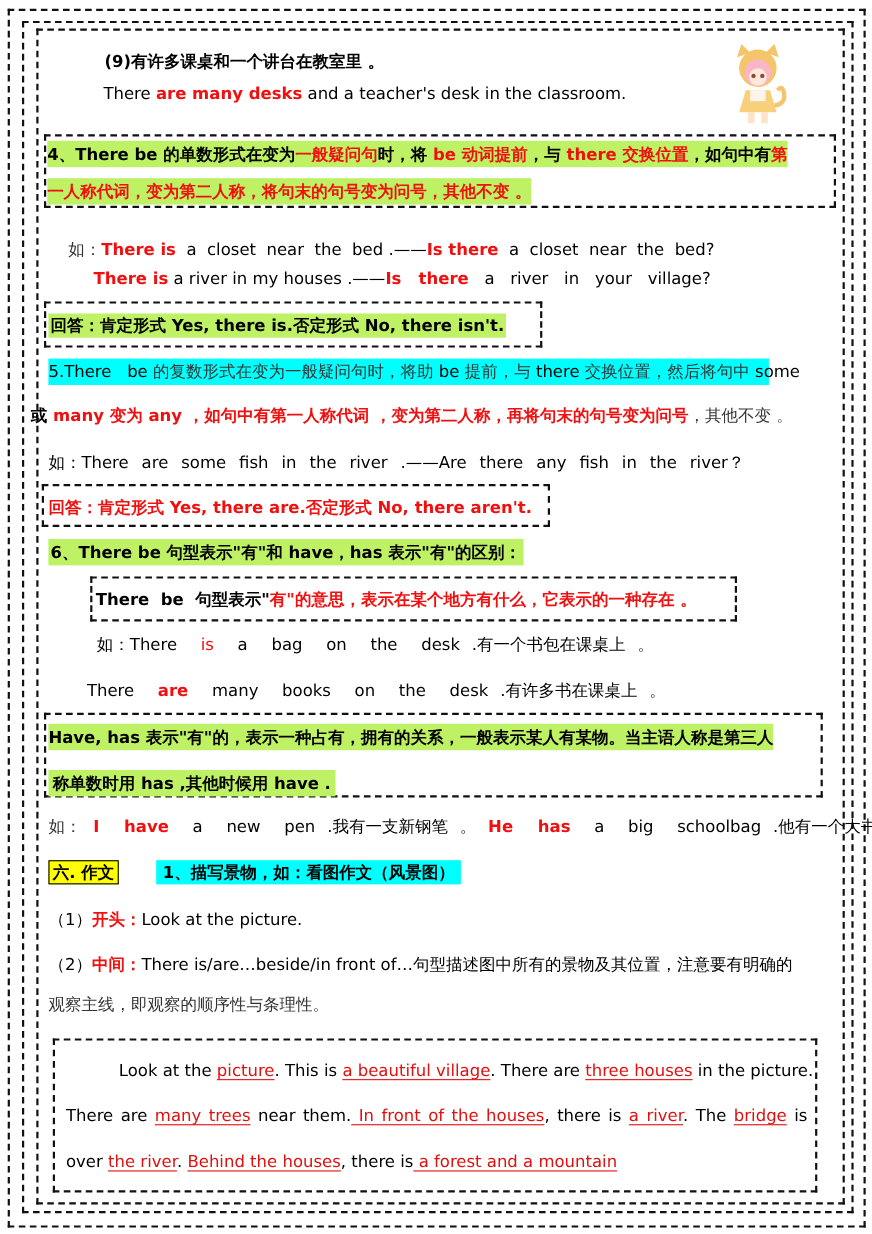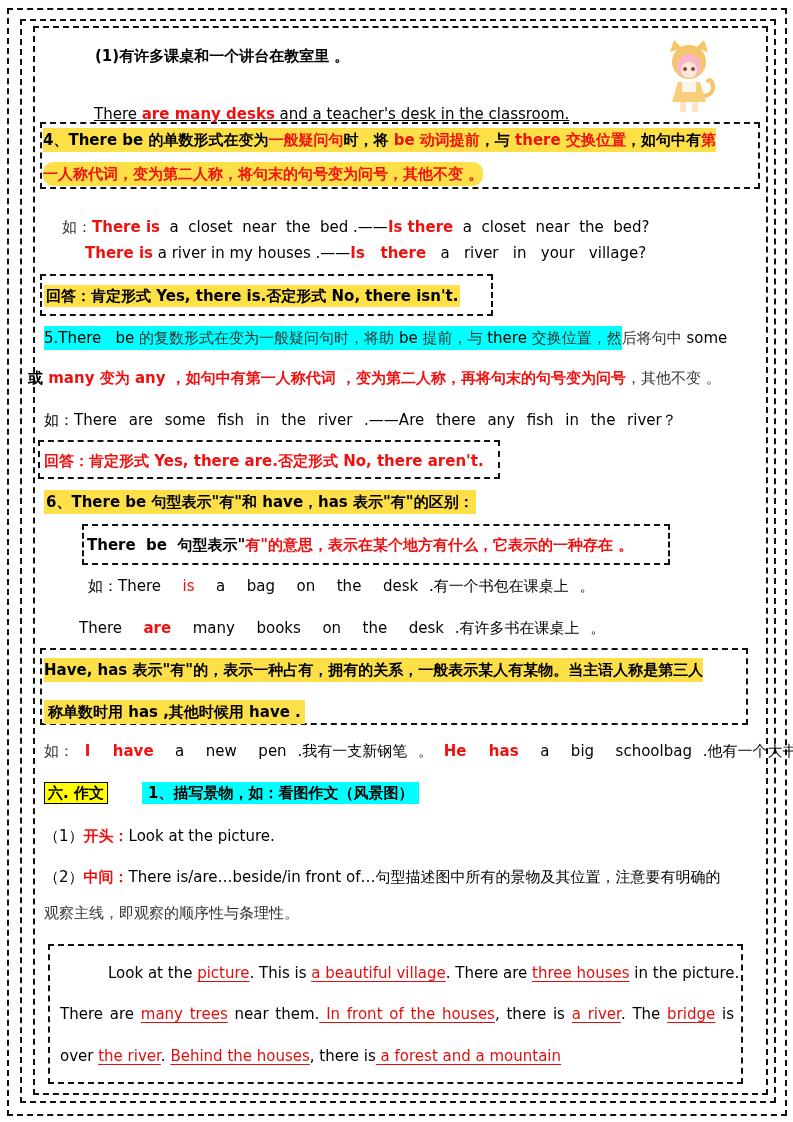--- a/index.html
+++ b/index.html
@@ -8,21 +8,21 @@
   .frame { position: absolute; box-sizing: border-box; }
   .frame-outer  { left: 7px;  top: 8px;  width: 780px; height: 1108px; border: 2px dashed #111; }
   .frame-mid    { left: 20px; top: 19px; width: 756px; height: 1084px; border: 2px dashed #111; }
   .frame-inner  { left: 33px; top: 26px; width: 735px; height: 1069px; border: 2px dashed #111; }
 
   .line { position: absolute; white-space: nowrap; font-size: 15px; line-height: 20px; }
   .b { font-weight: bold; }
   .red { color: #f01010; }
   .redb { color: #f01010; font-weight: bold; }
   .gray { color: #333; }
-  .hl-yellow { background: #fde047; }
+  .hl-yellow { background: #bef264; }
   .hl-cyan { background: #00ffff; }
   .u { text-decoration: underline; text-decoration-color: #e01010; text-underline-offset: 3px; color: #e01010; }
   .sp { word-spacing: 10px; }
 
   .dashbox { position: absolute; box-sizing: border-box; border: 2px dashed #111; }
 
   .mascot { position: absolute; left: 660px; top: 38px; width: 58px; height: 80px; }
   .sec6 { border: 1px solid #000; background: #ffff00; padding: 0 3px; }
 </style>
 </head>
@@ -40,42 +40,42 @@
   <circle cx="29" cy="32" r="8" fill="#ffe7dc"></circle>
   <circle cx="25" cy="31" r="2" fill="#8a4a3a"></circle>
   <circle cx="33" cy="31" r="2" fill="#8a4a3a"></circle>
   <path d="M18 44 L40 44 L46 64 L12 64 Z" fill="#f8cf7a"></path>
   <rect x="22" y="44" width="14" height="10" fill="#fff4ec"></rect>
   <rect x="20" y="64" width="6" height="10" fill="#fde3c8"></rect>
   <rect x="32" y="64" width="6" height="10" fill="#fde3c8"></rect>
   <path d="M44 58 Q56 56 52 44 Q50 40 47 44" stroke="#f6c46a" stroke-width="4" fill="none"></path>
 </svg>
 
-<div class="line b" style="left:95px; top:46px;">(1)有许多课桌和一个讲台在教室里 。</div>
-<div class="line" style="left:94px; top:104px;text-decoration:underline;">
+<div class="line b" style="left:95px; top:46px;">(9)有许多课桌和一个讲台在教室里 。</div>
+<div class="line" style="left:94px; top:75px;">
   <span>There </span><span class="redb">are many desks</span><span> and a teacher's desk in the classroom.</span>
 </div>
 
 <div class="dashbox" style="left:40px; top:122px; width:720px; height:67px;"></div>
 <div class="line b hl-yellow" style="left:43px; top:128px; padding:2px 0;">
   <span>4、There  be  的单数形式在变为</span><span class="red">一般疑问句</span><span>时，将 </span><span class="red">be 动词提前</span><span>，与 </span><span class="red">there 交换位置</span><span>，如句中有</span><span class="red">第</span>
 </div>
-<div class="line b hl-yellow red" style="left:43px; top:162px; padding:2px 0;border-radius:10px;">一人称代词，变为第二人称，将句末的句号变为问号，其他不变  。</div>
+<div class="line b hl-yellow red" style="left:43px; top:162px; padding:2px 0;">一人称代词，变为第二人称，将句末的句号变为问号，其他不变  。</div>
 
 <div class="line" style="left:62px; top:217px;">
   <span class="gray">如：</span><span class="redb">There  is</span><span style="white-space:pre">  a  closet  near  the  bed .——</span><span class="redb">Is  there</span><span style="white-space:pre">  a  closet  near  the  bed?</span>
 </div>
 <div class="line" style="left:85px; top:243px;">
   <span class="redb">There is</span><span> a river in my houses .——</span><span class="redb" style="white-space:pre">Is   there</span><span style="white-space:pre">   a   river   in   your   village?</span>
 </div>
 
 <div class="dashbox" style="left:40px; top:274px; width:453px; height:42px;"></div>
 <div class="line b hl-yellow" style="left:44px; top:285px; padding:1px 2px;">回答：肯定形式 Yes, there is.否定形式 No, there isn't.</div>
 
-<div class="line hl-cyan" style="left:44px; top:326px; width:578px; padding:2px 0;">
+<div class="line hl-cyan" style="left:44px; top:326px; width:655px; padding:2px 0;">
   <span style="white-space:pre">5.There   be </span><span class="gray">的复数形式在变为一般疑问句时，将助 </span><span>be</span><span class="gray"> 提前，与 </span><span>there</span><span class="gray"> 交换位置，然后将句中 </span><span>some</span>
 </div>
 <div class="line" style="left:28px; top:368px;">
   <span class="b">或 </span><span class="redb">many  变为 any ，如句中有第一人称代词 ，变为第二人称，再将句末的句号变为问号</span><span class="gray">，其他不变  。</span>
 </div>
 <div class="line sp" style="left:44px; top:410px; word-spacing:7px;">如：There  are  some  fish  in  the  river .——Are  there  any  fish  in  the  river？</div>
 
 <div class="dashbox" style="left:38px; top:440px; width:462px; height:39px;"></div>
 <div class="line redb" style="left:44px; top:451px;">回答：肯定形式 Yes, there are.否定形式 No, there aren't.</div>
 

